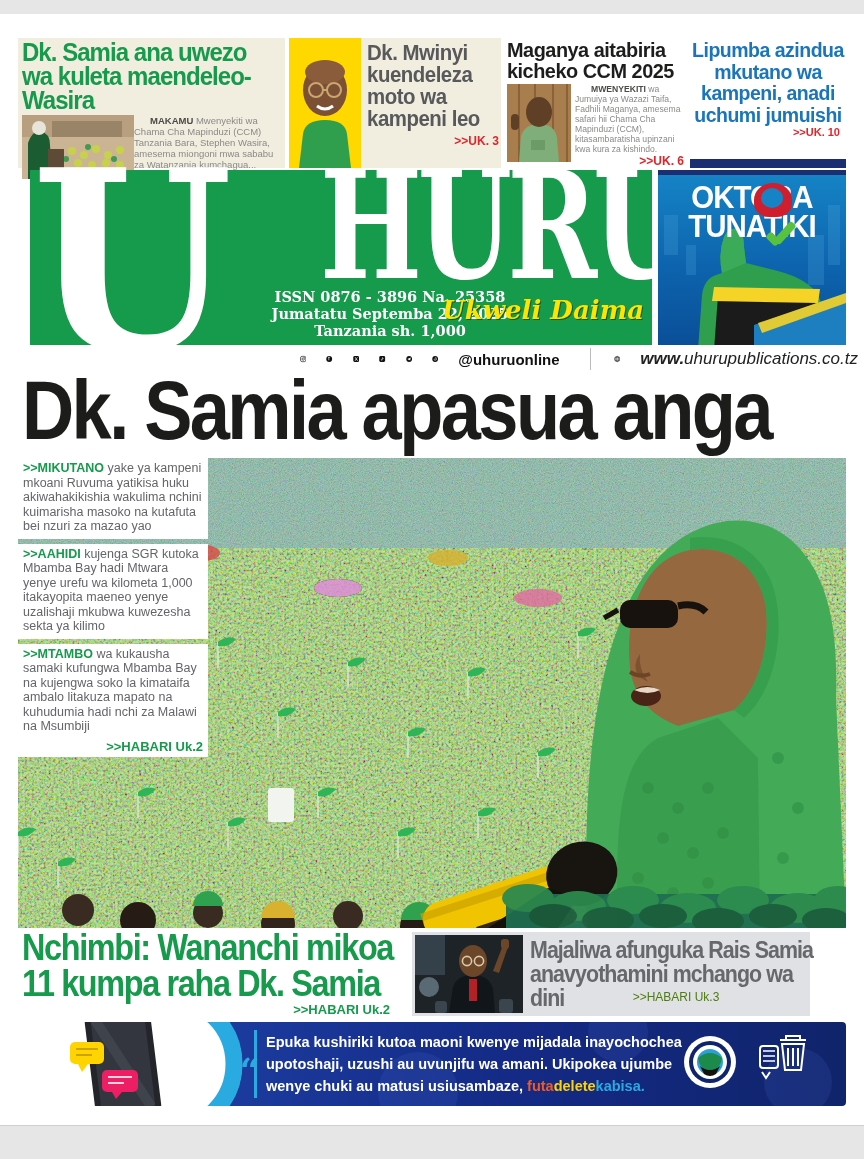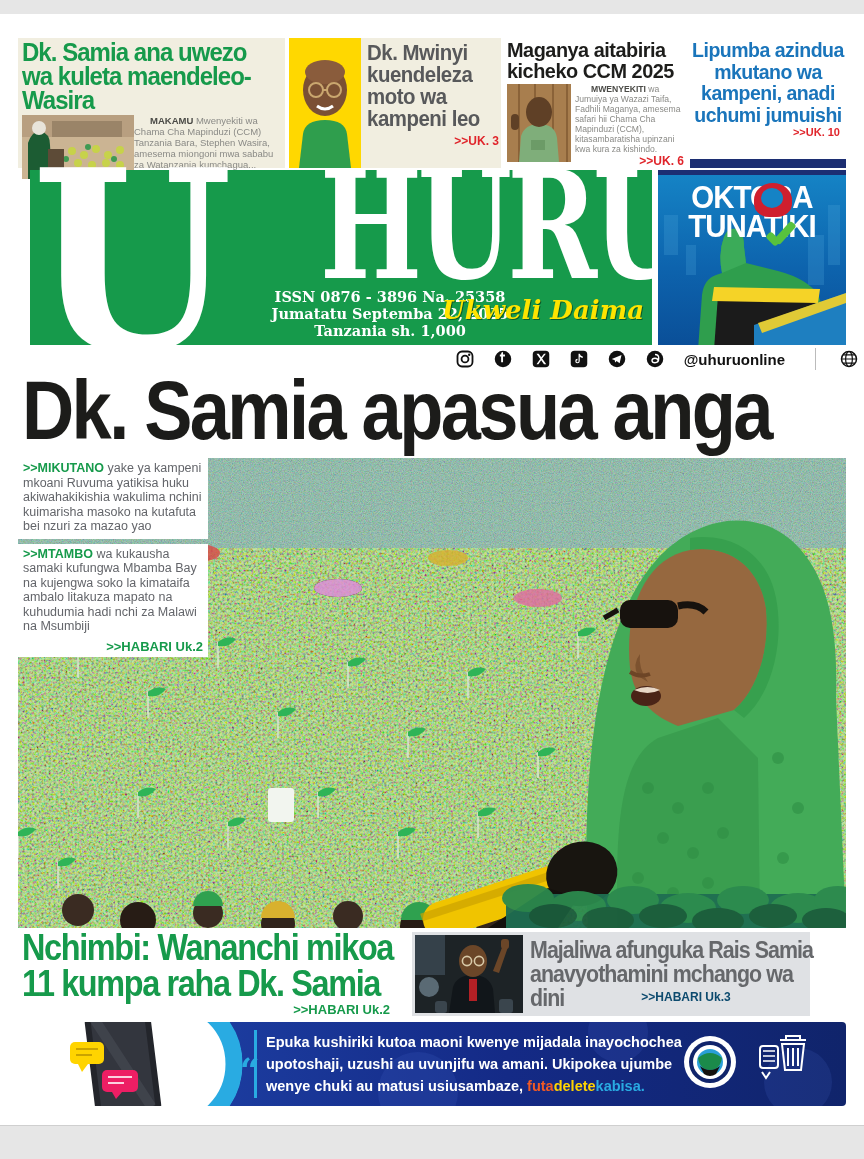--- a/index.html
+++ b/index.html
@@ -96,22 +96,22 @@
         font-size:36px; line-height:36px; font-weight:bold; letter-spacing:-1.5px;
         transform:scaleX(.9); transform-origin:left; }
   .bl-ref { position:absolute; left:200px; top:1002px; width:190px; text-align:right;
         color:#169a4b; font-weight:bold; font-size:13px; }
   .br-panel { position:absolute; left:412px; top:932px; width:398px; height:84px;
         background:#dfe1e4; }
   .br-panel svg { position:absolute; left:3px; top:3px; }
   .br-h { position:absolute; left:118px; top:6px; width:312px; color:#66686b;
         font-size:23px; line-height:24px; font-weight:bold; letter-spacing:-1px;
         transform:scaleX(.93); transform-origin:left; }
-  .br-ref { position:absolute; left:124px; top:58px; width:300px; text-align:center;
-        color:#0c4a6e; font-weight:bold; font-size:12px; }
+  .br-ref { position:absolute; left:114px; top:58px; width:300px; text-align:center;
+        color:#4d7c0f; font-weight:normal; font-size:12px; }
 
   
   .banner { position:absolute; left:18px; top:1022px; width:828px; height:84px; }
   .banner-text { position:absolute; left:248px; top:9px; width:440px; color:#fff;
         font-size:14.5px; line-height:22px; font-weight:bold; }
   .hl1 { color:#f15a24; } .hl2 { color:#ffd400; } .hl3 { color:#29abe2; }
   .bquote { position:absolute; left:222px; top:28px; color:#29abe2; font-size:34px;
         font-family:"DejaVu Serif", serif; font-weight:bold; }
   .bline { position:absolute; left:236px; top:8px; width:3px; height:68px; background:#29abe2; }
 </style>
@@ -262,20 +262,21 @@
         <circle cx="12" cy="12" r="11" fill="#111"></circle>
         <path d="M12,6 q5,0 5,5 q0,6 -5,6 q-4,0 -4,-3 q0-3 4-3 q4,0 4,3" fill="none" stroke="#fff" stroke-width="1.8"></path>
       </svg>
     <span class="handle">@uhuruonline</span>
     <div class="webdiv"></div>
     <svg class="icn" viewBox="0 0 24 24">
         <circle cx="12" cy="12" r="10" fill="none" stroke="#111" stroke-width="2"></circle>
         <ellipse cx="12" cy="12" rx="4.5" ry="10" fill="none" stroke="#111" stroke-width="1.6"></ellipse>
         <path d="M2,12 H22 M4,6.5 H20 M4,17.5 H20" stroke="#111" stroke-width="1.6" fill="none"></path>
       </svg>
+    <span class="website"><b>www.</b><span>uhurupublications.co.tz</span></span>
   </div>
 
   <h1 class="lead-h1">Dk. Samia apasua anga</h1>
 
   <svg class="photo" viewBox="0 0 828 470">
     <defs>
       <filter id="crowd" x="0" y="0" width="100%" height="100%">
         <feTurbulence type="fractalNoise" baseFrequency="0.42" numOctaves="3" seed="11" result="n"></feTurbulence>
         <feColorMatrix in="n" type="matrix" values="1.9 0 0 0 -0.25  0 2.3 0 0 -0.35  0 0 1.3 0 -0.3  0 0 0 0 1"></feColorMatrix>
       </filter>
@@ -383,20 +384,21 @@
         <ellipse cx="645" cy="458" rx="24" ry="12"></ellipse>
           <ellipse cx="700" cy="463" rx="26" ry="13"></ellipse>
         <ellipse cx="755" cy="458" rx="24" ry="12"></ellipse>
           <ellipse cx="808" cy="462" rx="24" ry="12"></ellipse>
       </g>
     </g>
   </svg>
 
   <div class="leftcol">
     <p class="bullet"><span class="tag">&gt;&gt;MIKUTANO</span><span> yake ya kampeni mkoani Ruvuma yatikisa huku akiwahakikishia wakulima nchini kuimarisha masoko na kutafuta bei nzuri za mazao yao</span></p>
+    <p class="bullet"><span class="tag">&gt;&gt;AAHIDI</span><span> kujenga SGR kutoka Mbamba Bay hadi Mtwara yenye urefu wa kilometa 1,000 itakayopita maeneo yenye uzalishaji mkubwa kuwezesha sekta ya kilimo</span></p>
     <p class="bullet"><span class="tag">&gt;&gt;MTAMBO</span><span> wa kukausha samaki kufungwa  Mbamba Bay na kujengwa soko la kimataifa ambalo litakuza mapato na kuhudumia hadi nchi za Malawi na Msumbiji</span></p>
     <div class="colref">&gt;&gt;HABARI Uk.2</div>
   </div>
 
   <h2 class="bl-h">Nchimbi: Wananchi mikoa 11 kumpa raha Dk. Samia</h2>
   <div class="bl-ref">&gt;&gt;HABARI Uk.2</div>
 
   <div class="br-panel">
     <svg width="108" height="78" viewBox="0 0 108 78">
       <rect width="108" height="78" fill="#1d2326"></rect>

